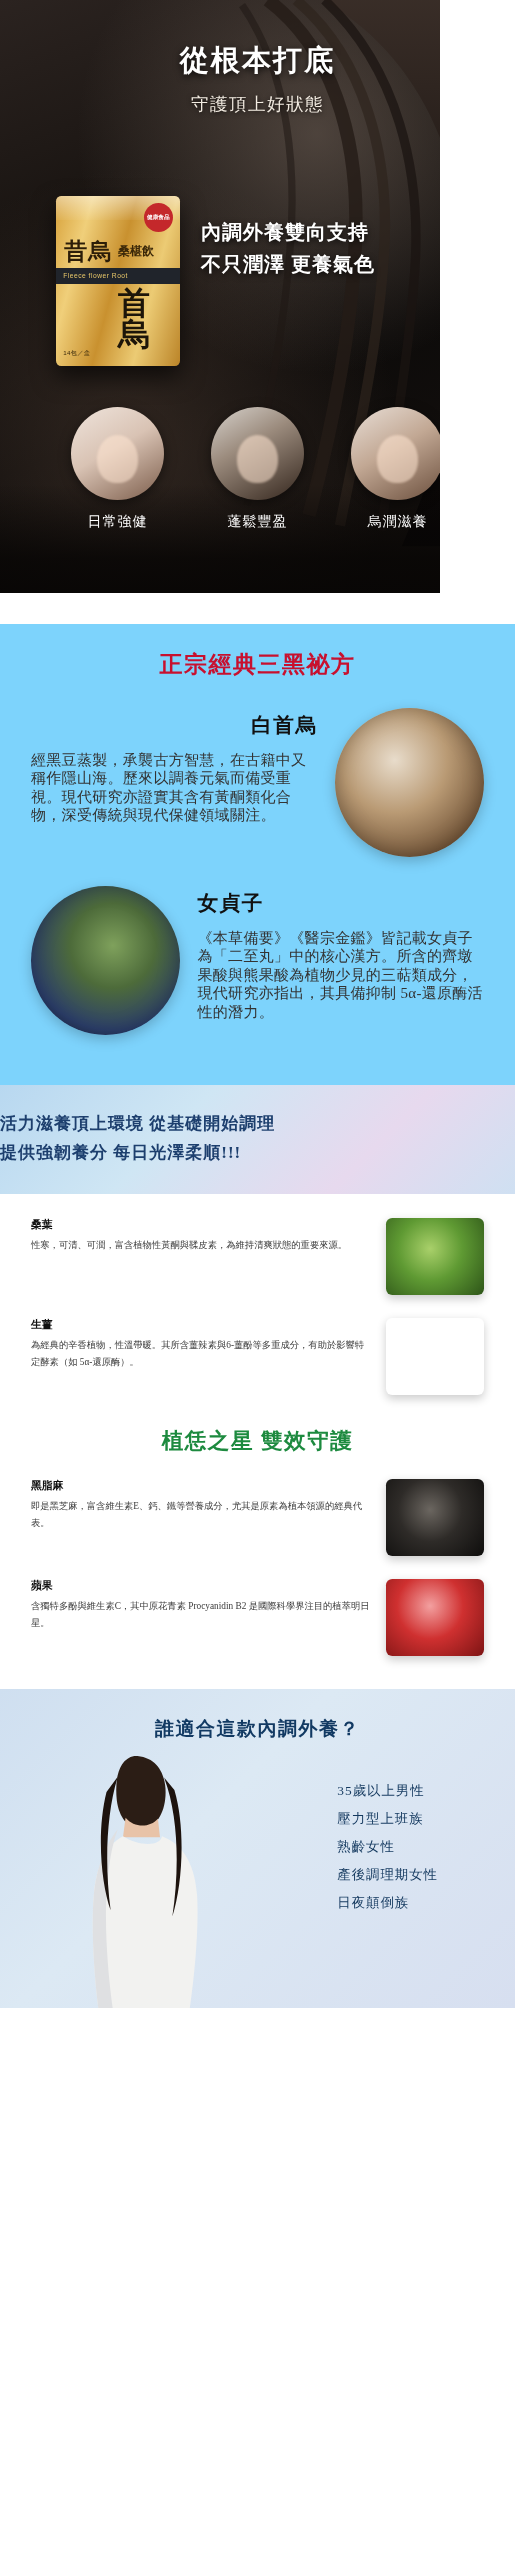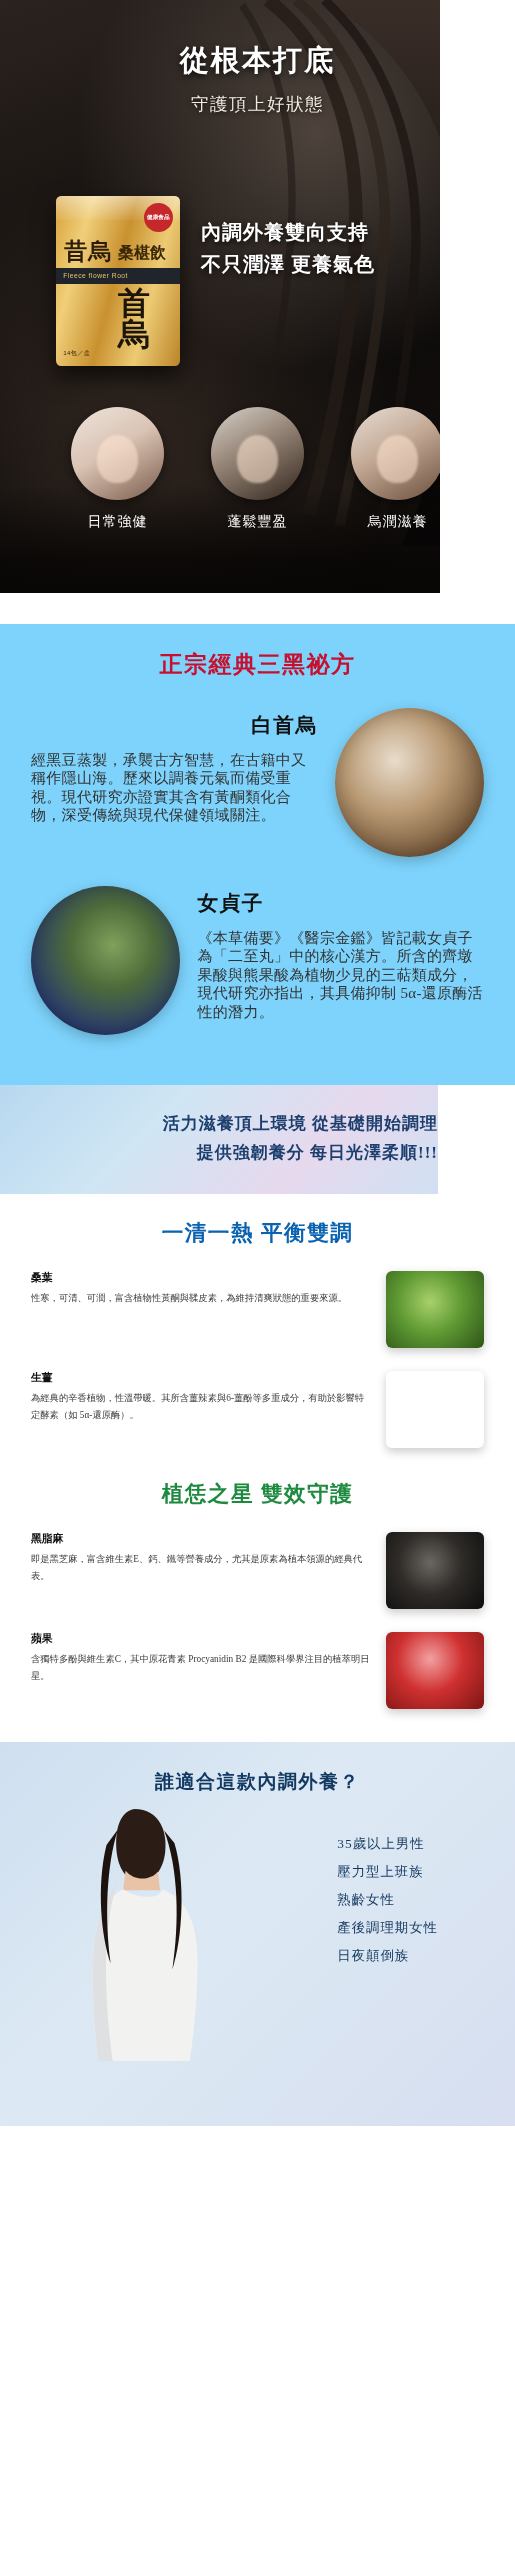--- a/index.html
+++ b/index.html
@@ -89,21 +89,21 @@
     text-align: center; padding: 3.1px;
   }
   .pack-brand {
     position: absolute; left: 8.2px; top: 40px;
     font-size: 23px; font-weight: bold; color: #2c1d08;
     font-family: "Liberation Serif", serif;
     letter-spacing: 1px;
   }
   .pack-brand-sub {
     position: absolute; left: 62px; top: 47px;
-    font-size: 16px; color: #3a2708; font-weight: bold;
+    font-size: 12px; color: #3a2708; font-weight: bold;
   }
   .pack-band {
     position: absolute; left: 0; top: 72px; width: 124px; height: 15.5px;
     background: #20242b; color: #e9c86a;
     font-size: 6.7px; letter-spacing: 0.5px;
     display: flex; align-items: center; padding-left: 7.2px;
   }
   .pack-big {
     position: absolute; left: 62px; top: 92px;
     font-size: 32px; font-weight: bold; color: #1d1509;
@@ -203,23 +203,23 @@
   }
   .ing-title.right { text-align: right; }
   .ing-body {
     font-size: 15px; line-height: 18.5px; color: #333;
     letter-spacing: 0.3px;
     font-family: "Liberation Serif", serif;
   }
 
   
   .banner {
-    width: 438px; padding: 24px 0 27px;
+    width: 515px; padding: 24px 0 27px;
     background: linear-gradient(135deg, #b8d8f0 0%, #cfe6f4 35%, #e7d9ee 70%, #cfe0f2 100%);
-    text-align: right;
+    text-align: left;
   }
   .banner-line {
     font-size: 17px; font-weight: bold; color: #1d3f6e;
     letter-spacing: 1px; line-height: 29px;
     font-family: "Liberation Serif", serif;
   }
 
   
   .sec-balance { width: 515px; padding: 24px 0 10.3px; background: #fff; }
   .h-blue {
@@ -246,21 +246,21 @@
     border-radius: 6.2px; overflow: hidden;
     box-shadow: 0 3.1px 9.3px rgba(0,0,0,0.2);
   }
   .ph-mulberry { background: radial-gradient(circle at 45% 40%, #a9d06a 0%, #5f9a33 45%, #2d5418 100%); }
   .ph-ginger   { background: radial-gradient(circle at 40% 45%, #f0ddb4 0%, #d9b濃 0%, #cfa862 45%, #8d6429 100%); }
   .ph-sesame   { background: radial-gradient(circle at 45% 40%, #6b6660 0%, #2e2b28 45%, #0e0d0c 100%); }
   .ph-apple    { background: radial-gradient(circle at 45% 35%, #f3a0a0 0%, #cf3030 45%, #7d1414 100%); }
 
   
   .sec-who {
-    width: 515px; height: 384px; position: relative;
+    width: 515px; height: 319px; position: relative;
     background: linear-gradient(135deg, #cfdff0 0%, #dce9f4 40%, #d7dff0 100%);
     overflow: hidden;
   }
   .who-title {
     position: absolute; left: 0; top: 27px; width: 515px;
     text-align: center; font-size: 19px; font-weight: bold; color: #123a63;
     letter-spacing: 1.5px; font-family: "Liberation Serif", serif;
   }
   .who-model {
     position: absolute; left: 57px; top: 67px; width: 170px; height: 252px;
@@ -360,21 +360,20 @@
     </div>
 
   </section>
 
   <section class="banner">
     <div class="banner-line">活力滋養頂上環境 從基礎開始調理</div>
     <div class="banner-line">提供強韌養分 每日光澤柔順!!!</div>
   </section>
 
   <section class="sec-balance">
-    <h2 class="h-blue">一清一熱 平衡雙調</h2>
 
     <div class="row">
       <div class="row-text">
         <div class="row-title">桑葉</div>
         <div class="row-body">性寒，可清、可潤，富含植物性黃酮與鞣皮素，為維持清爽狀態的重要來源。</div>
       </div>
       <div class="row-photo ph-mulberry"></div>
     </div>
 
     <div class="row">

